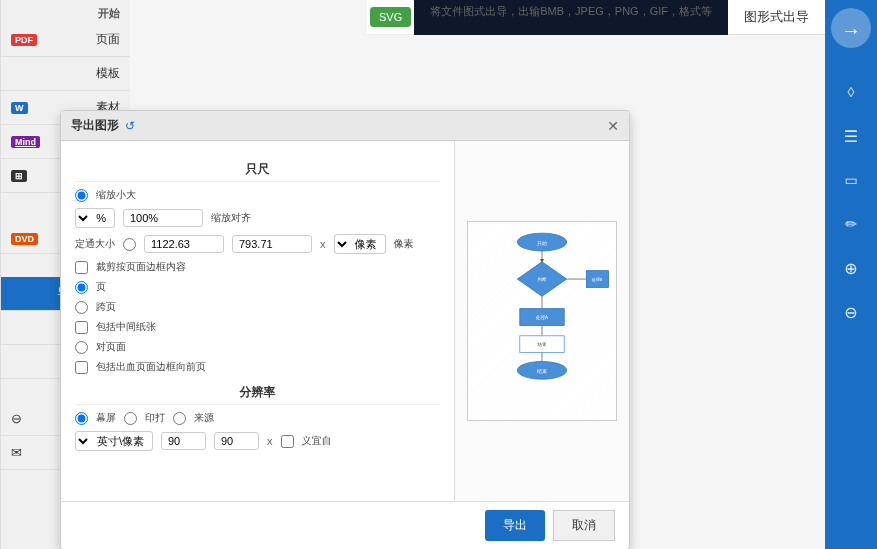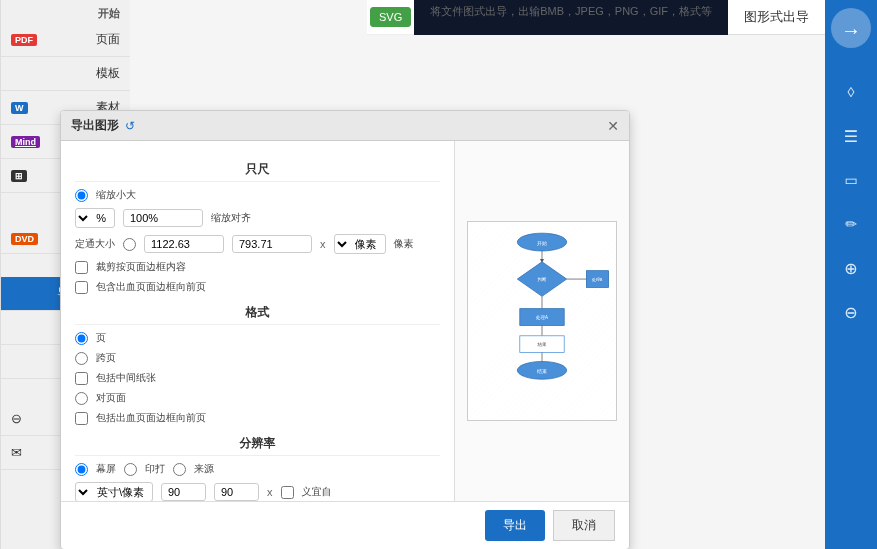--- a/index.html
+++ b/index.html
@@ -473,26 +473,21 @@
         <input class="settings-input" type="text" value="1122.63" style="">
         <input type="radio" name="size_mode" style="">
         <span class="settings-label">定通大小</span>
       </div>
 
       <div class="settings-row">
         <span class="settings-label">裁剪按页面边框内容</span>
         <input type="checkbox" style="">
       </div>
 
-      <div class="settings-row">
-        <span class="settings-label">包含出血页面边框向前页</span>
-        <input type="checkbox" style="">
-      </div>
-
-      <div class="settings-section-title">格式</div>
+
 
       <div class="settings-row">
         <span class="settings-label">页</span>
         <input type="radio" name="format_mode" checked="" style="">
       </div>
 
       <div class="settings-row">
         <span class="settings-label">跨页</span>
         <input type="radio" name="format_mode" style="">
       </div>

